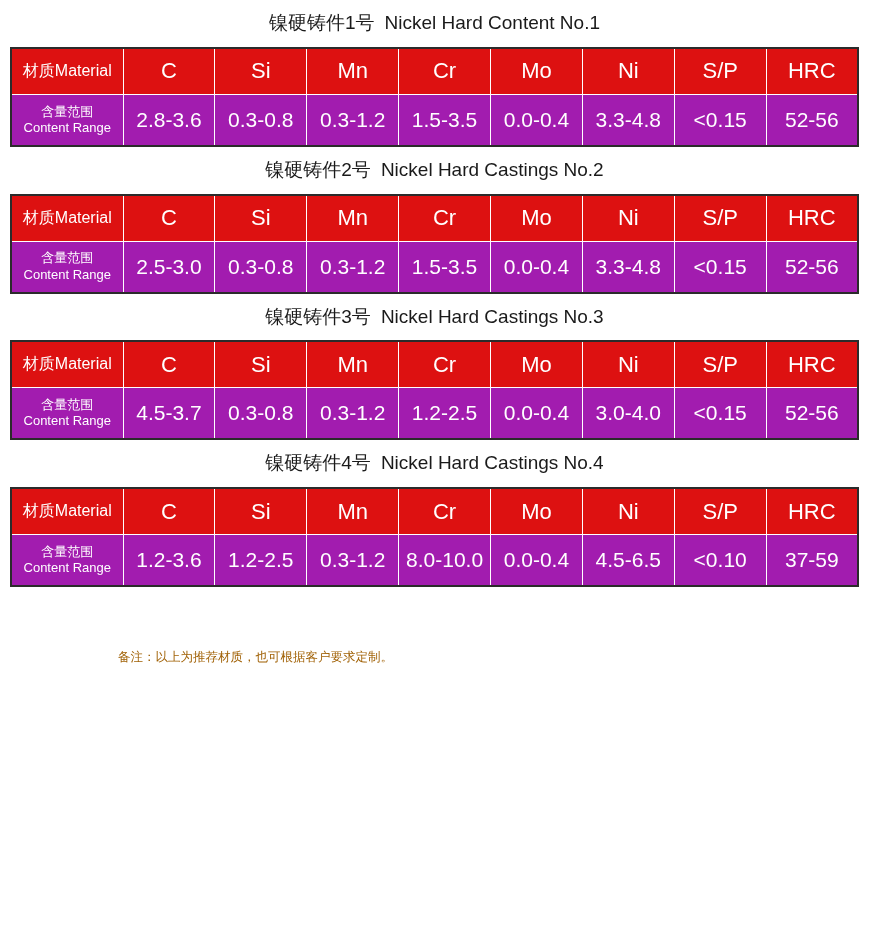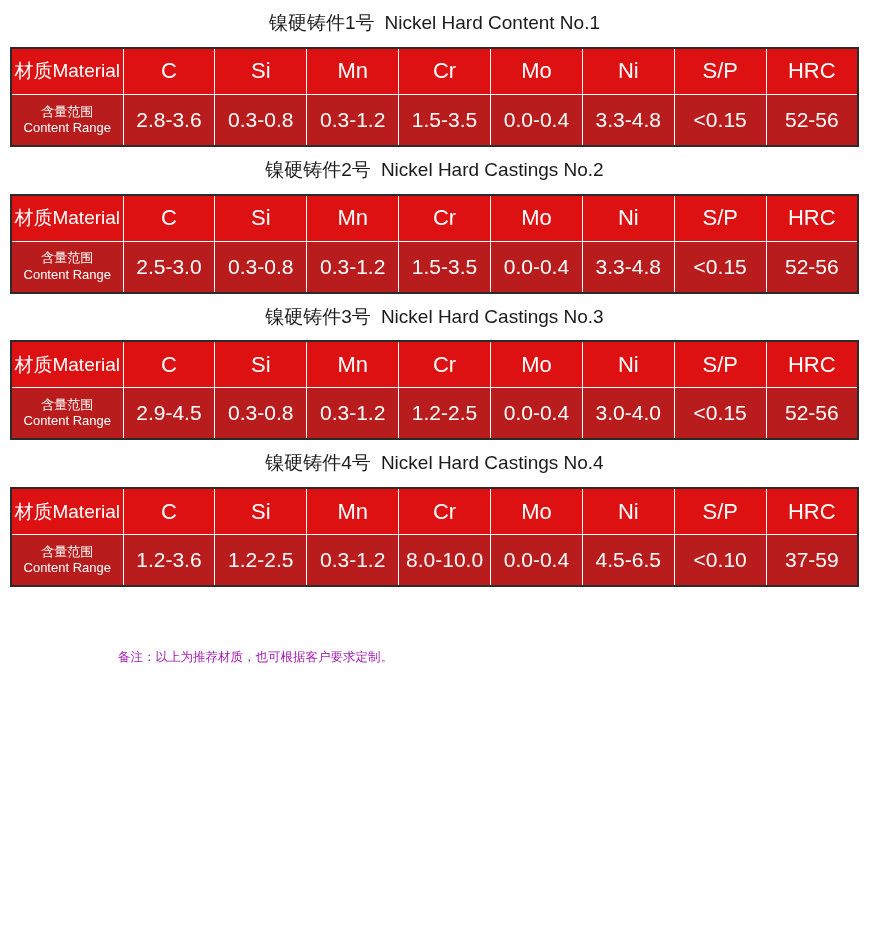--- a/index.html
+++ b/index.html
@@ -57,41 +57,41 @@
     padding: 0;
     height: 45px;
   }
   tr.head td {
     background: #dd1111;
     color: #ffffff;
     font-size: 22px;
     font-weight: 400;
   }
   tr.head td.first {
-    font-size: 19px;
+    font-size: 16px;
   }
   tr.body td {
-    background: #b91c1c;
+    background: #a21caf;
     color: #ffffff;
     font-size: 21px;
     height: 50px;
   }
   tr.body td.first {
     font-size: 13px;
     line-height: 1.25;
   }
   tr.body td.first .l1 { display: block; }
   tr.body td.first .l2 { display: block; }
   col.c-first { width: 112px; }
   .footnote {
     margin-top: 60px;
     padding-left: 108px;
     font-size: 12.5px;
     line-height: 1.6;
-    color: #a21caf;
+    color: #a16207;
   }
   .footnote div { white-space: nowrap; }
 </style>
 </head>
 <body>
 
 <div class="page">
 
   <div class="table-block">
     <div class="block-title">
@@ -211,21 +211,21 @@
           <td>Mo</td>
           <td>Ni</td>
           <td>S/P</td>
           <td>HRC</td>
         </tr>
         <tr class="body">
           <td class="first">
             <span class="l1">含量范围</span>
             <span class="l2">Content Range</span>
           </td>
-          <td>2.9-4.5</td>
+          <td>4.5-3.7</td>
           <td>0.3-0.8</td>
           <td>0.3-1.2</td>
           <td>1.2-2.5</td>
           <td>0.0-0.4</td>
           <td>3.0-4.0</td>
           <td>&lt;0.15</td>
           <td>52-56</td>
         </tr>
       </tbody>
     </table>

